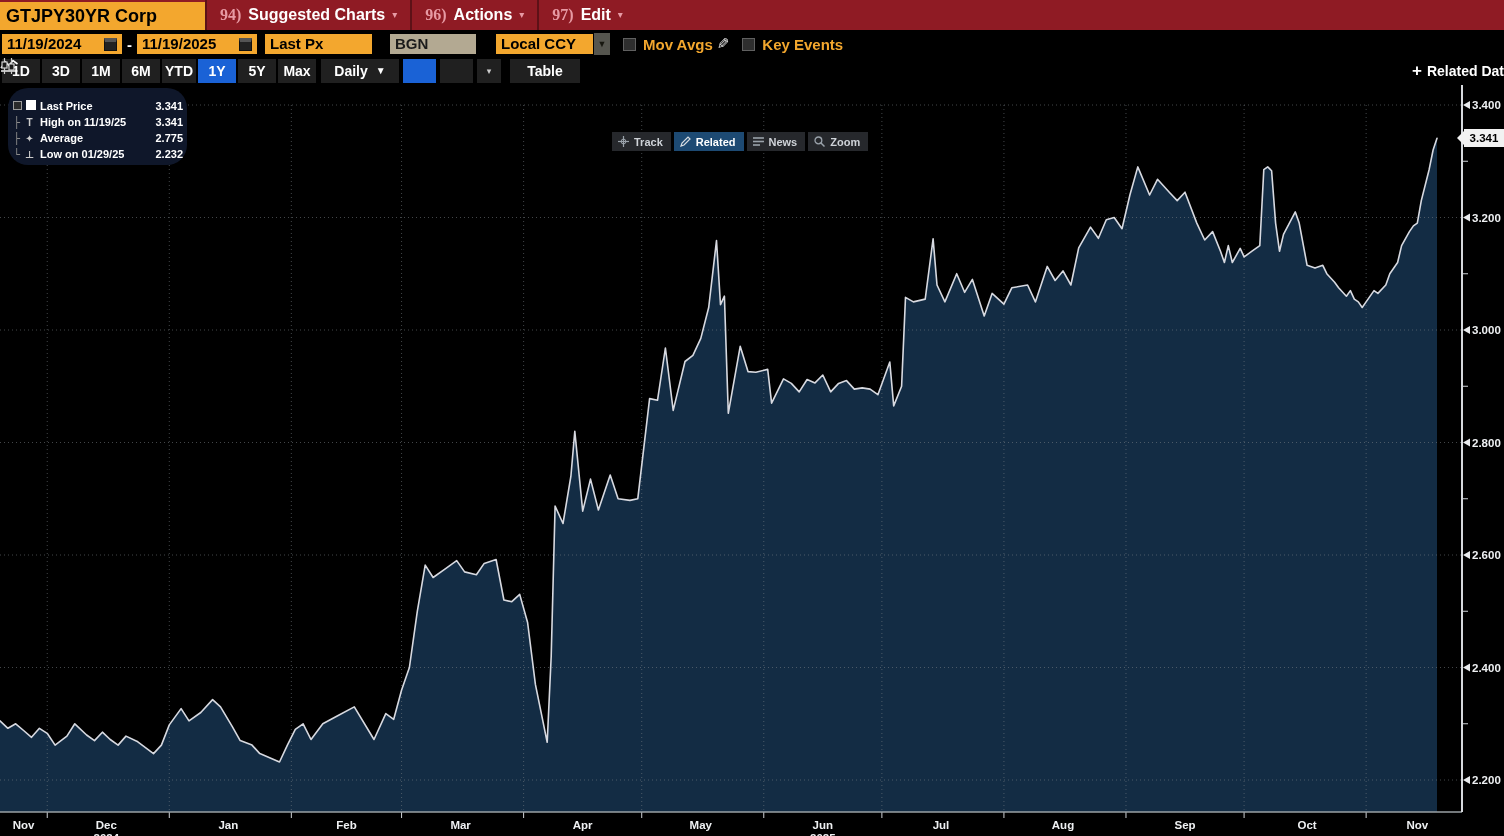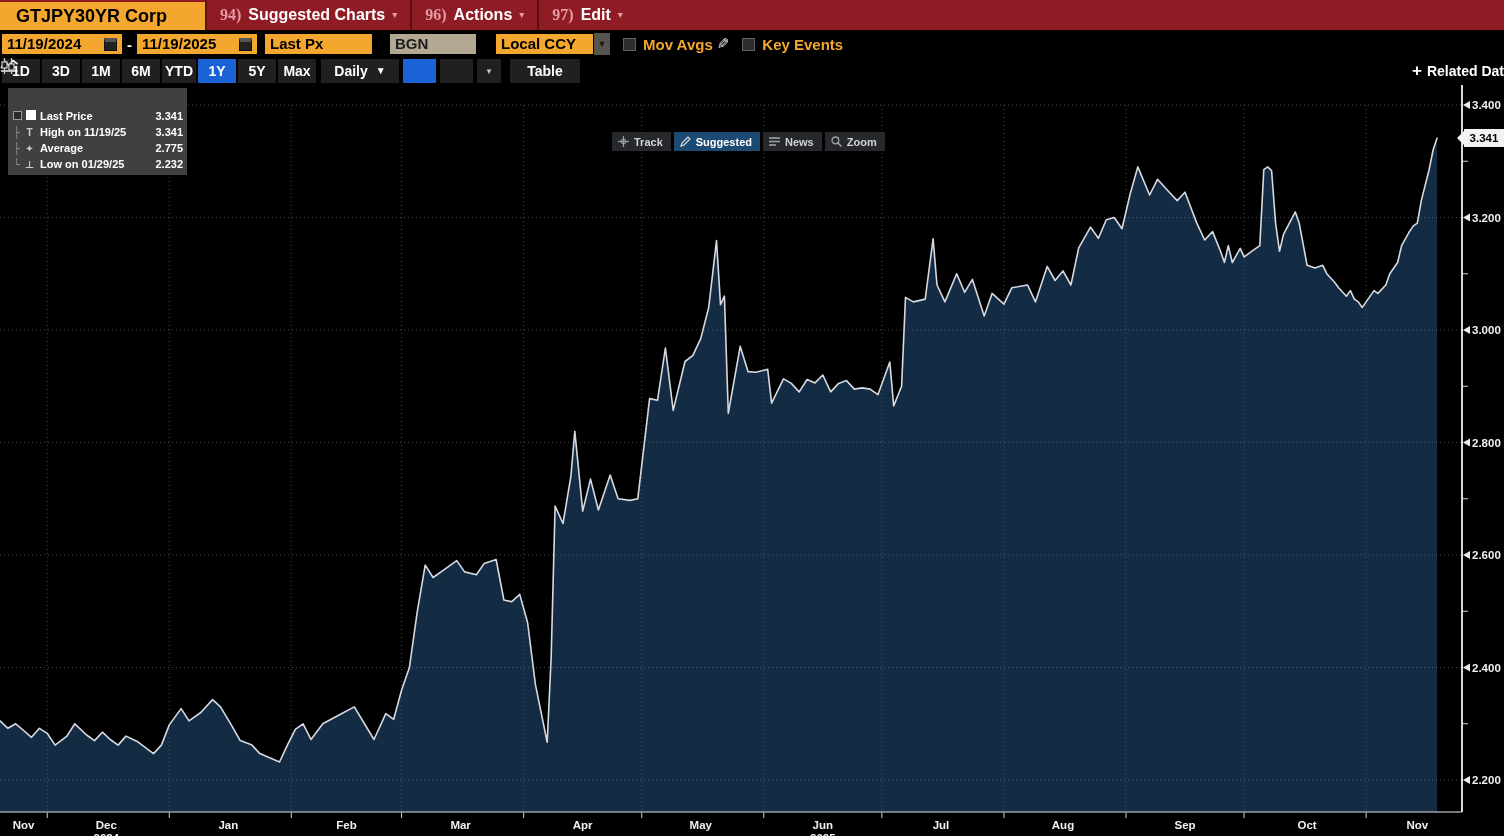--- a/index.html
+++ b/index.html
@@ -2,21 +2,21 @@
 <html><head>
 <meta charset="utf-8">
 <style>
   html,body{margin:0;padding:0;background:#000;}
   body{width:1504px;height:836px;position:relative;overflow:hidden;
        font-family:"Liberation Sans","DejaVu Sans",sans-serif;-webkit-font-smoothing:none;}
   
   .menubar{position:absolute;left:0;top:0;width:1504px;height:30px;background:#8f1b24;
            display:flex;align-items:center;}
   .sec-box{height:28px;margin-top:1px;width:205px;background:#f3a72e;color:#000;
-           font-size:18px;font-weight:bold;line-height:28px;padding-left:16px;box-sizing:border-box;}
+           font-size:18px;font-weight:bold;line-height:28px;padding-left:6px;box-sizing:border-box;}
   .menu-item{height:30px;line-height:30px;padding:0 13px;color:#fff;font-size:16px;font-weight:bold;
              border-left:2px solid rgba(0,0,0,.35);display:flex;align-items:center;gap:7px;cursor:default;}
   .menu-item:first-of-type{border-left:none;margin-left:8px;}
   .mnum{color:#e79aa4;font-family:Liberation Serif, serif;}
   .mcaret{color:#e79aa4;font-size:10px;}
   
   .row2{position:absolute;left:0;top:30px;width:1504px;height:28px;background:#000;
         display:flex;align-items:center;font-weight:bold;font-size:15px;}
   .field{height:20px;line-height:22px;background:#f3a72e;color:#000;padding:0 5px;
          display:flex;align-items:center;box-sizing:border-box;}
@@ -53,22 +53,22 @@
   
   .chart{position:absolute;left:0;top:84px;width:1504px;height:752px;background:#000;}
   svg{position:absolute;left:0;top:0;}
   .grid{stroke:#7a8086;stroke-width:1;stroke-dasharray:1 3;opacity:.55;}
   .axis-b{stroke:#9aa0a5;stroke-width:1.3;}
   .axis-r{stroke:#d6d9dd;stroke-width:2;}
   .tick{stroke:#cfd3d8;stroke-width:1;}
   text{font-family:"Liberation Sans","DejaVu Sans",sans-serif;font-weight:bold;
        font-size:11.5px;fill:#eef0f2;}
   
-  .legend{position:absolute;left:8px;top:4px;width:172px;background:#404040;
-          padding:20px 4px 3px 3px;font-size:11px;font-weight:bold;color:#fff;}
+  .legend{position:absolute;left:8px;top:4px;width:172px;background:#0f172a;
+          padding:10px 4px 3px 3px;font-size:11px;font-weight:bold;color:#fff;border-radius:20px;}
   .lg-row{display:flex;align-items:center;height:16px;}
   .lg-tree{width:11px;color:#8a8a8a;font-family:"DejaVu Sans Mono",monospace;font-size:11px;text-align:center;}
   .lg-toggle{width:7px;height:7px;border:1px solid #9a9a9a;background:#2a2a2a;display:inline-block;margin-left:1px;}
   .lg-mk{width:15px;text-align:center;color:#cccccc;font-size:10px;}
   .lg-swatch{width:10px;height:10px;background:#fff;display:inline-block;margin-left:2px;}
   .lg-label{margin-left:3px;}
   .lg-val{margin-left:auto;}
   
   .ftb{position:absolute;left:612px;top:0px;height:19px;display:flex;gap:3px;
        font-size:11px;font-weight:bold;margin-top:48px;}
@@ -269,21 +269,21 @@
           <line x1="5.5" y1="0" x2="5.5" y2="11" stroke="#9aa2aa" stroke-width="1.2"></line>
           <line x1="0" y1="5.5" x2="11" y2="5.5" stroke="#9aa2aa" stroke-width="1.2"></line>
           <circle cx="5.5" cy="5.5" r="2.4" fill="none" stroke="#9aa2aa" stroke-width="1"></circle>
         </svg>
         <span>Track</span>
       </div>
       <div class="tbtn active">
         <svg width="11" height="11" viewBox="0 0 11 11">
           <path d="M1,10 L2,7 L8,1 L10,3 L4,9 Z" fill="none" stroke="#d8dde2" stroke-width="1.2"></path>
         </svg>
-        <span>Suggested</span>
+        <span>Related</span>
       </div>
       <div class="tbtn">
         <svg width="11" height="11" viewBox="0 0 11 11">
           <line x1="0" y1="2" x2="11" y2="2" stroke="#9aa2aa" stroke-width="1.6"></line>
           <line x1="0" y1="5.5" x2="11" y2="5.5" stroke="#9aa2aa" stroke-width="1.6"></line>
           <line x1="0" y1="9" x2="7" y2="9" stroke="#9aa2aa" stroke-width="1.6"></line>
         </svg>
         <span>News</span>
       </div>
       <div class="tbtn">

